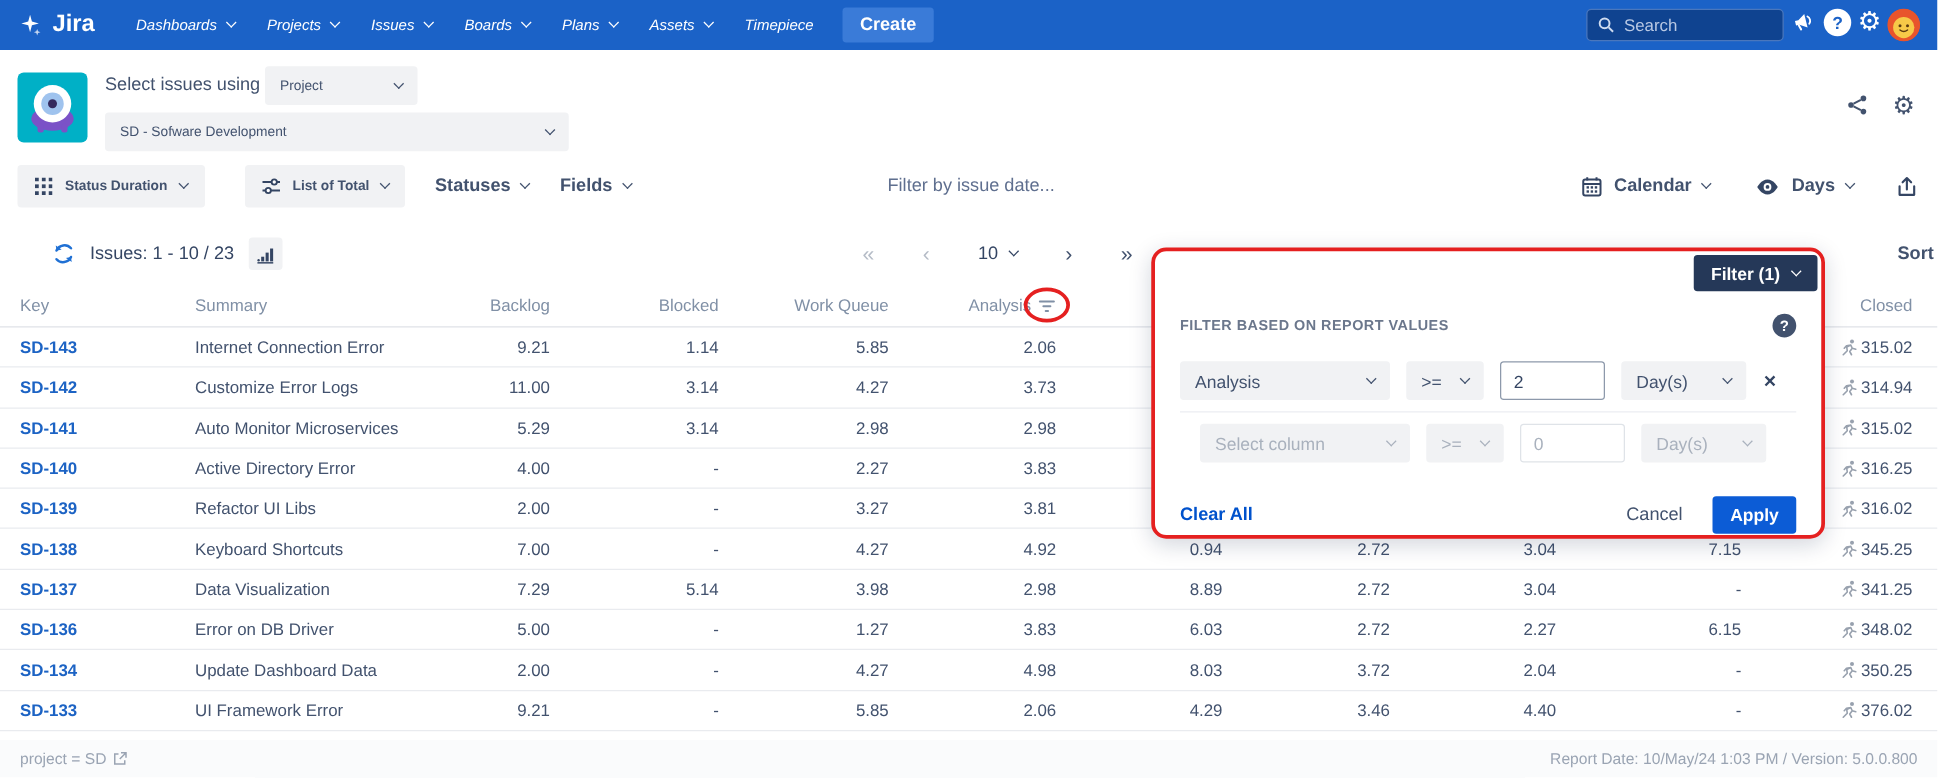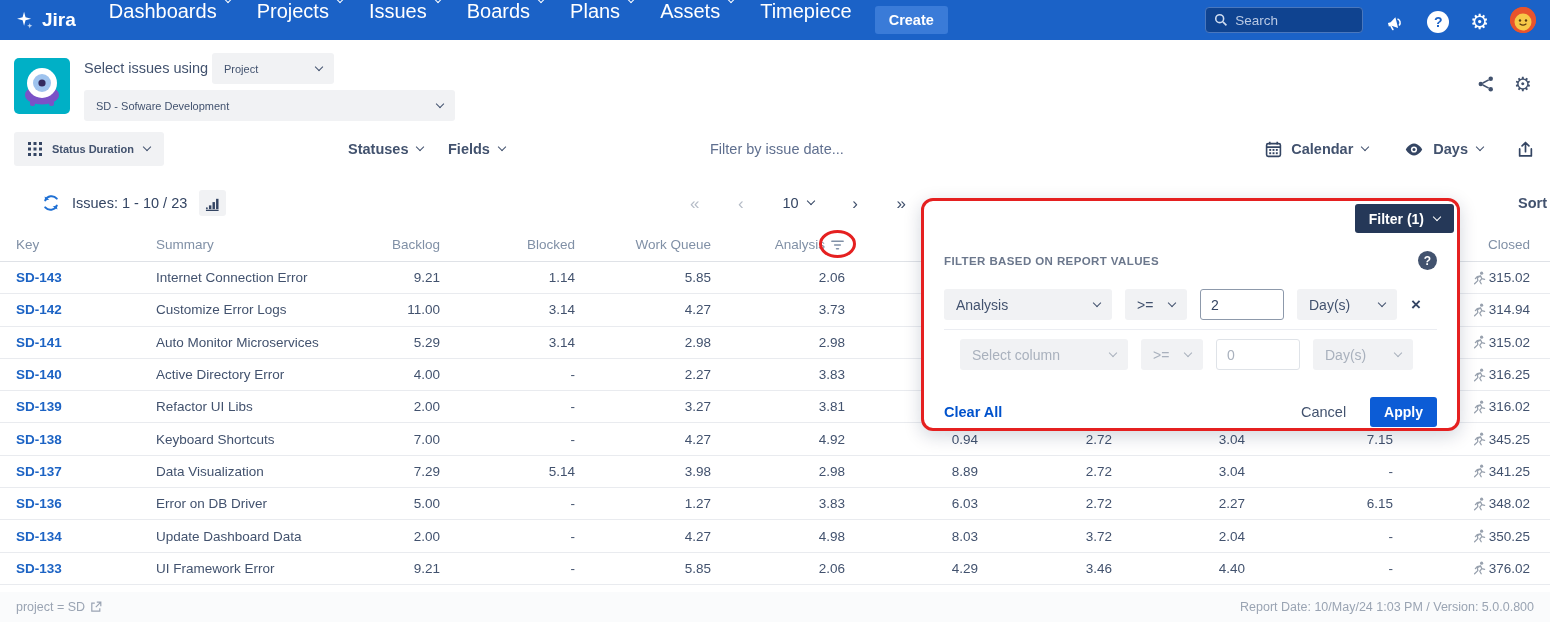--- a/index.html
+++ b/index.html
@@ -3,24 +3,24 @@
 <meta charset="utf-8">
 <style>
   * { margin:0; padding:0; box-sizing:border-box; }
   html,body { width:1550px; height:622px; overflow:hidden; }
   body { position:relative; font-family:"Liberation Sans","DejaVu Sans",sans-serif; background:#fff; color:#42526e; font-size:14px; }
 
   
   .topnav { position:absolute; top:0; left:0; width:1550px; height:40px; background:#1b62c7; display:flex; align-items:center; padding:0 14px; z-index:5; }
   .logo { display:flex; align-items:center; gap:7px; color:#fff; font-size:19px; font-weight:600; margin-right:20px; }
   #nav-menu { display:flex; align-items:center; height:40px; }
-  .menu-item { color:#fff; font-size:20px; padding:0 13px; display:flex; gap:8px; height:40px; cursor:pointer; white-space:nowrap; }
+  .menu-item { color:#fff; font-size:12px; padding:0 13px; display:flex; align-items:center; gap:8px; height:40px; cursor:pointer; white-space:nowrap;font-style:italic; }
   .chev { width:6px; height:6px; border-right:1.8px solid currentColor; border-bottom:1.8px solid currentColor; transform:rotate(45deg); display:inline-block; margin-top:-4px; flex:none; }
   .create-btn { background:#3a7bd8; color:#fff; font-size:14.5px; font-weight:600; padding:6px 14px; border-radius:3px; margin-left:10px; border:none; cursor:pointer; }
-  .nav-right { margin-left:auto; display:flex; align-items:flex-end; gap:21px; }
+  .nav-right { margin-left:auto; display:flex; align-items:flex-start; gap:5px; }
   .searchbox { width:158px; height:26px; background:#0f4390; border:1px solid #4a77bd; border-radius:4px; display:flex; align-items:center; padding:0 8px; gap:7px; }
   .searchbox input { background:transparent; border:none; outline:none; color:#e3ecf8; font-size:13.5px; width:112px; font-family:inherit; }
   .searchbox input::placeholder { color:#b9c9e4; }
   .nav-help { width:22px; height:22px; border-radius:50%; background:#fff; color:#1b62c7; font-weight:700; font-size:14px; display:flex; align-items:center; justify-content:center; cursor:pointer; }
   .avatar { width:26px; height:26px; border-radius:50%; background:#e8542c; overflow:hidden; cursor:pointer; position:relative; }
 
   
   .app-icon { position:absolute; left:14px; top:58px; width:56px; height:56px; border-radius:5px; background:#00b0c6; }
   .sel-label { position:absolute; left:84px; top:60px; font-size:14.5px; color:#42526e; }
   .gray-select { background:#f1f2f4; border-radius:3px; display:flex; align-items:center; justify-content:space-between; padding:0 12px; font-size:11px; color:#42526e; cursor:pointer; }
@@ -196,20 +196,29 @@
         <rect x="0" y="5.5" width="3" height="3"></rect>
         <rect x="5.5" y="5.5" width="3" height="3"></rect>
         <rect x="11" y="5.5" width="3" height="3"></rect>
         <rect x="0" y="11" width="3" height="3"></rect>
         <rect x="5.5" y="11" width="3" height="3"></rect>
         <rect x="11" y="11" width="3" height="3"></rect>
       </svg>
     <span>Status Duration</span>
     <span class="chev"></span>
   </div>
+  <div class="gray-select btn-view">
+    <svg width="16" height="16" viewBox="0 0 16 16" stroke="#344563" stroke-width="1.5" fill="#fff">
+        <path d="M1 4.6 H15 M1 11.4 H15"></path>
+        <circle cx="10.4" cy="4.6" r="2.1"></circle>
+        <circle cx="5.6" cy="11.4" r="2.1"></circle>
+      </svg>
+    <span>List of Total</span>
+    <span class="chev"></span>
+  </div>
   <div class="dd-plain dd-statuses">
     <span>Statuses</span>
       <span class="chev"></span>
   </div>
   <div class="dd-plain dd-fields">
     <span>Fields</span>
       <span class="chev"></span>
   </div>
   <div class="date-filter">Filter by issue date...</div>
   <div class="toolbar-right">

